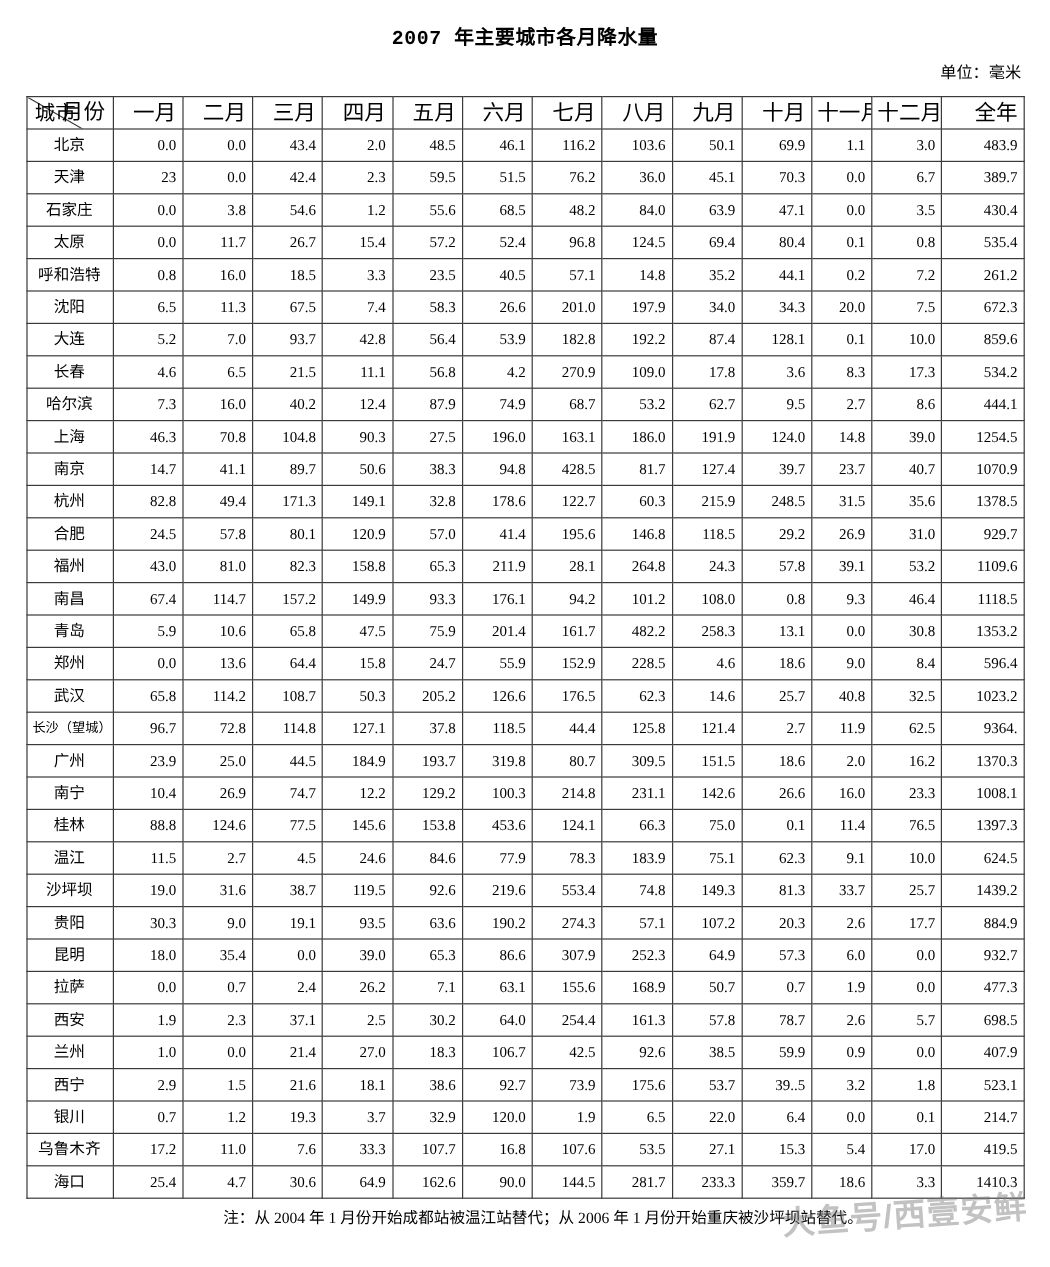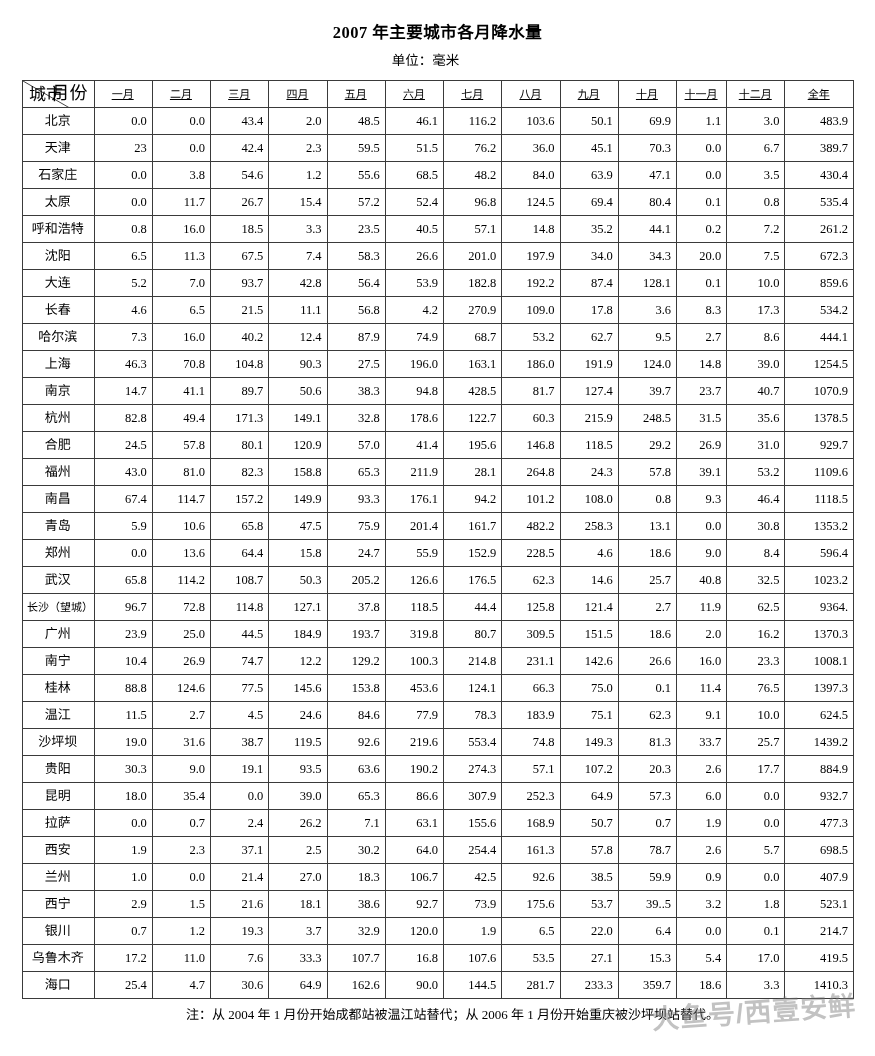--- a/index.html
+++ b/index.html
@@ -20,26 +20,26 @@
   
   #doc-title {
     text-align: center;
     font-size: 16.5px;
     font-weight: bold;
     letter-spacing: 0.5px;
     margin: 0;
     padding-top: 22px;
     height: 22px;
     line-height: 22px;
-    font-family: Liberation Serif, serif;
+    font-family: Liberation Mono, monospace;
   }
 
   
   #unit-line {
-    text-align: center;
+    text-align: right;
     font-size: 13.5px;
     padding-right: 24px;
     margin-top: 8px;
     height: 18px;
     line-height: 18px;
   }
 
   
   #table-wrap {
     margin: 10px 0 0 22px;
@@ -92,26 +92,25 @@
   th.corner .lbl-city {
     position: absolute;
     bottom: 2px;
     left: 6px;
     font-size: 17px;
     line-height: 20px;
     text-align: right;
   }
   th.mhead {
     height: 52px;
-    text-align: center;
-    font-size: 11px;
+    text-align: right;
+    font-size: 18px;
     vertical-align: top;
     padding-top: 4px;
     line-height: 22px;
-    text-decoration: underline;
   }
 
   
   #footnote {
     margin: 7px 0 0 0;
     text-align: center;
     font-size: 13px;
     line-height: 18px;
     padding-left: 30px;
   }

